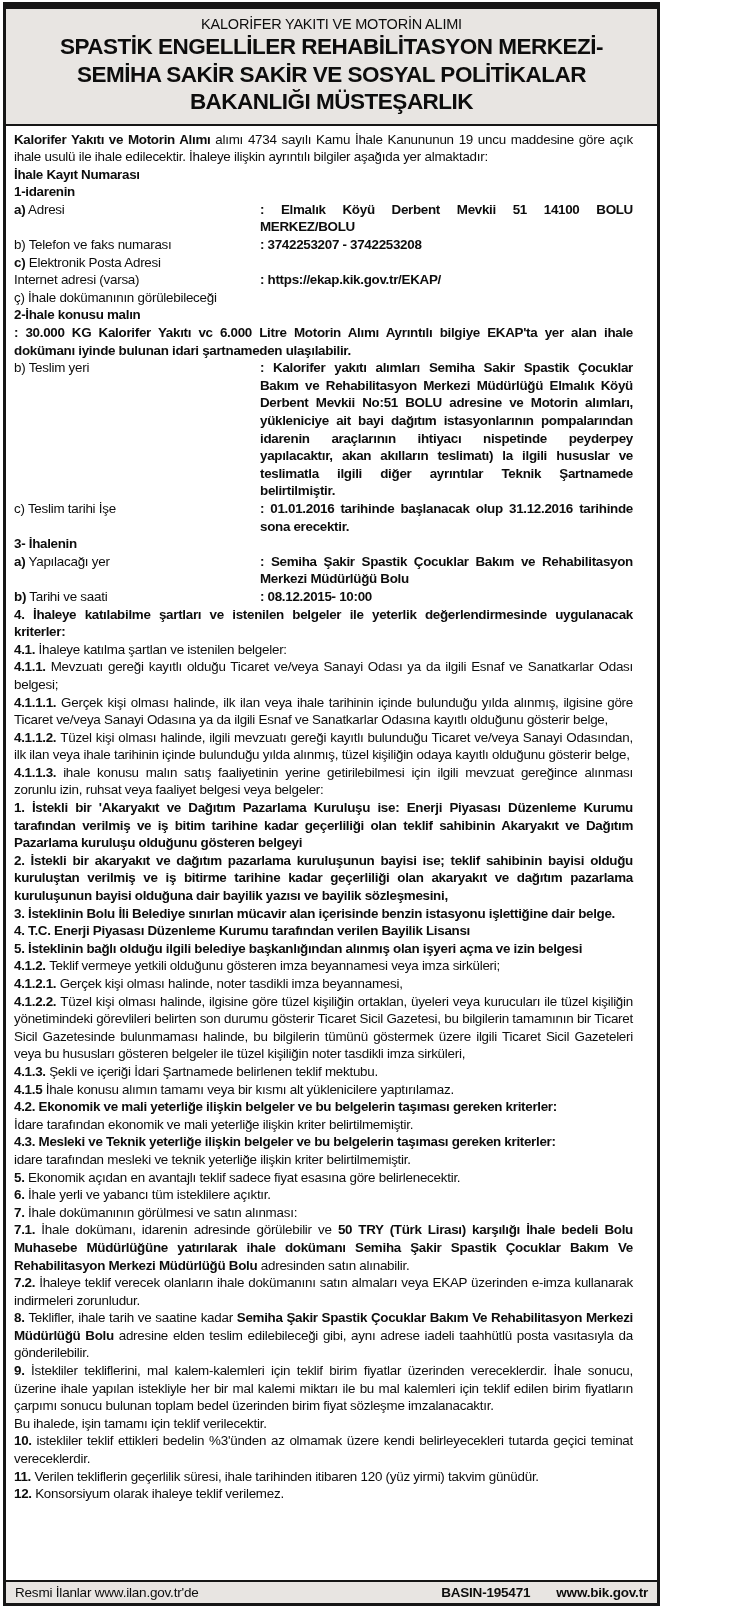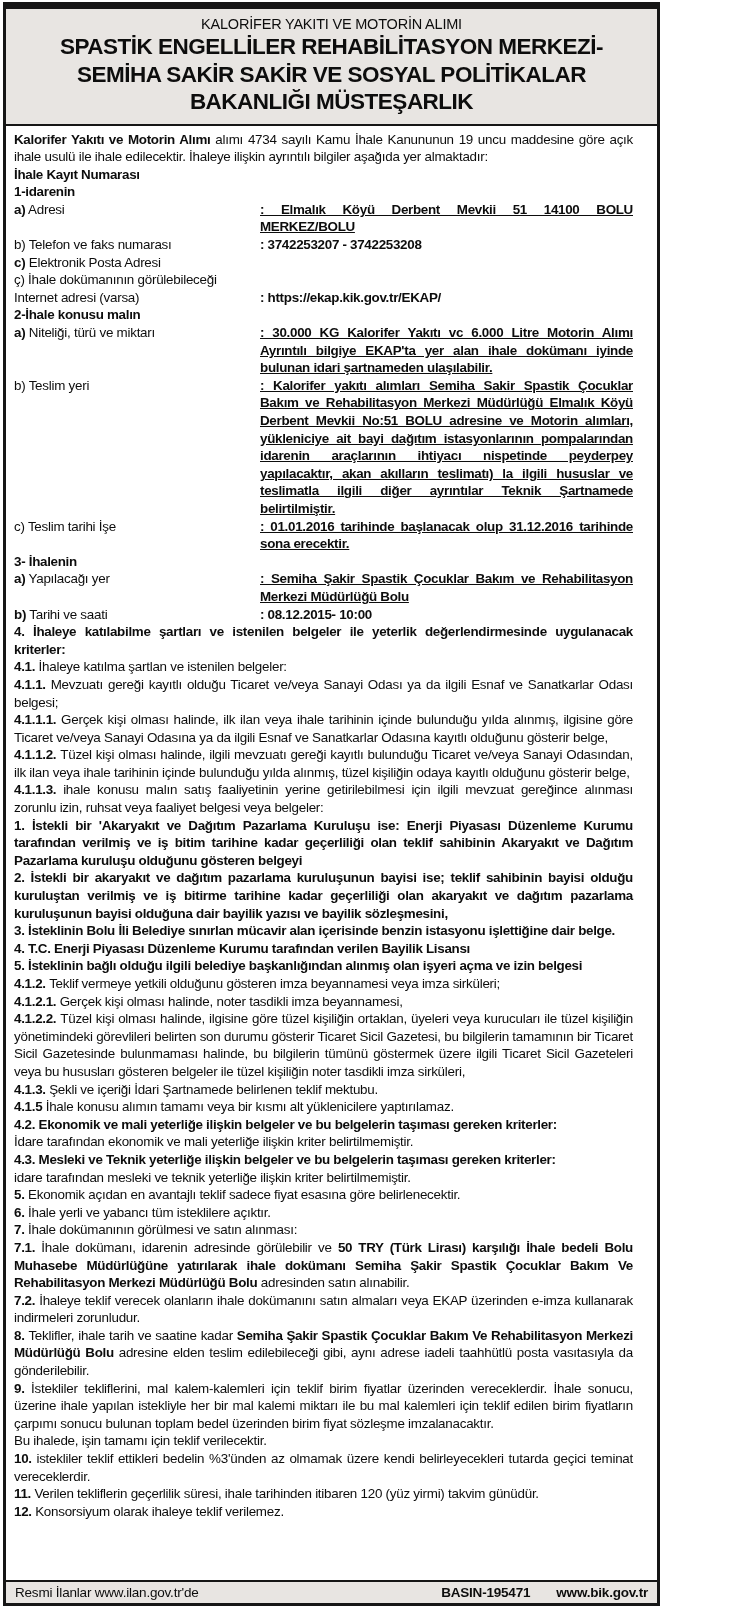--- a/index.html
+++ b/index.html
@@ -31,21 +31,21 @@
   .doc-body{
     flex:1;overflow:hidden;
     padding:5px 24px 0 8px;
     font-size:13.4px;line-height:17.6px;letter-spacing:-0.25px;
   }
   .b{font-weight:bold;letter-spacing:-0.3px;}
   .intro{text-align:justify;}
   .row{display:flex;}
   .lbl{width:246px;flex:none;}
   .val{flex:1;}
-  .val.j{text-align:justify;text-decoration:underline;}
+  .val.j{text-align:justify;}
   .para{text-align:justify;}
   .doc-footer{
     background:var(--panel);
     border-top:2px solid var(--border);
     height:23px;flex:none;
     display:flex;align-items:center;justify-content:space-between;
     padding:0 9px;font-size:13.5px;letter-spacing:-0.2px;gap:20px;
   }
   .footer-right{display:flex;gap:26px;font-weight:bold;}
 </style>
@@ -75,31 +75,30 @@
           <div class="val j"><span class="b">: Elmalık Köyü Derbent Mevkii 51 14100 BOLU MERKEZ/BOLU</span></div>
         </div>
         <div class="row">
           <div class="lbl"><span>b) Telefon ve faks numarası</span></div>
           <div class="val"><span class="b">: 3742253207 - 3742253208</span></div>
         </div>
         <div class="row">
           <div class="lbl"><span class="b">c)</span><span> Elektronik Posta Adresi</span></div>
         </div>
         <div class="row">
-          <div class="lbl"><span>ç) İhale dokümanının görülebileceği</span></div>
+          <div class="lbl"><span>Internet adresi (varsa)</span></div>
+          <div class="val"><span class="b">: https://ekap.kik.gov.tr/EKAP/</span></div>
         </div>
         <div class="row">
-          <div class="lbl"><span>Internet adresi (varsa)</span></div>
-          <div class="val"><span class="b">: https://ekap.kik.gov.tr/EKAP/</span></div>
+          <div class="lbl"><span>ç) İhale dokümanının görülebileceği</span></div>
         </div>
         <div class="row">
           <div class="lbl"><span class="b">2-İhale konusu malın</span></div>
         </div>
         <div class="row">
-          <div class="lbl"><span class="b">a)</span><span> Niteliği, türü ve miktarı</span></div>
           <div class="val j"><span class="b">: 30.000 KG Kalorifer Yakıtı vc 6.000 Litre Motorin Alımı Ayrıntılı bilgiye EKAP'ta yer alan ihale dokümanı iyinde bulunan idari şartnameden ulaşılabilir.</span></div>
         </div>
         <div class="row">
           <div class="lbl"><span>b) Teslim yeri</span></div>
           <div class="val j"><span class="b">: Kalorifer yakıtı alımları Semiha Sakir Spastik Çocuklar Bakım ve Rehabilitasyon Merkezi Müdürlüğü Elmalık Köyü Derbent Mevkii No:51 BOLU adresine ve Motorin alımları, yükleniciye ait bayi dağıtım istasyonlarının pompalarından idarenin araçlarının ihtiyacı nispetinde peyderpey yapılacaktır, akan akılların teslimatı) la ilgili hususlar ve teslimatla ilgili diğer ayrıntılar Teknik Şartnamede belirtilmiştir.</span></div>
         </div>
         <div class="row">
           <div class="lbl"><span>c) Teslim tarihi İşe</span></div>
           <div class="val j"><span class="b">: 01.01.2016 tarihinde başlanacak olup 31.12.2016 tarihinde sona erecektir.</span></div>
         </div>

